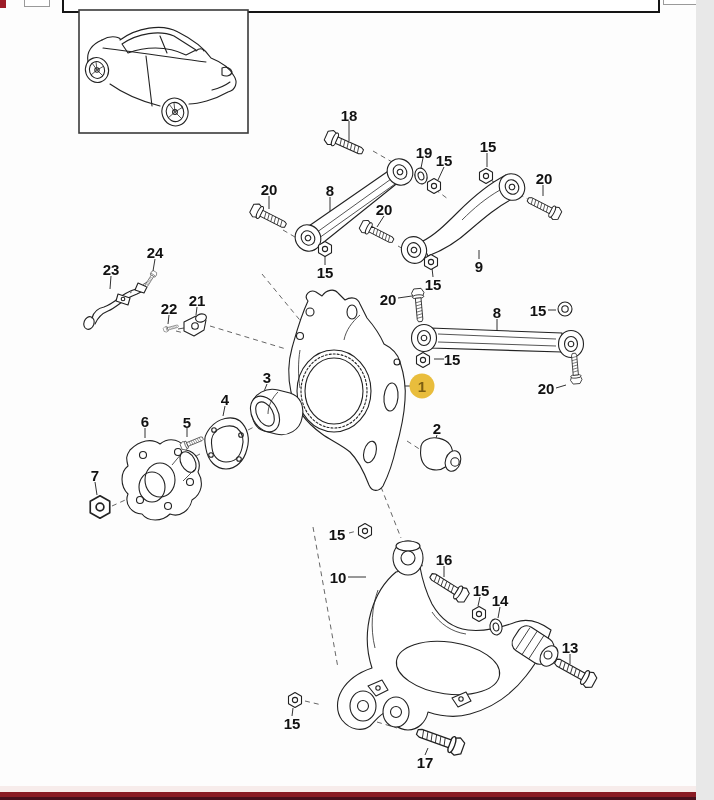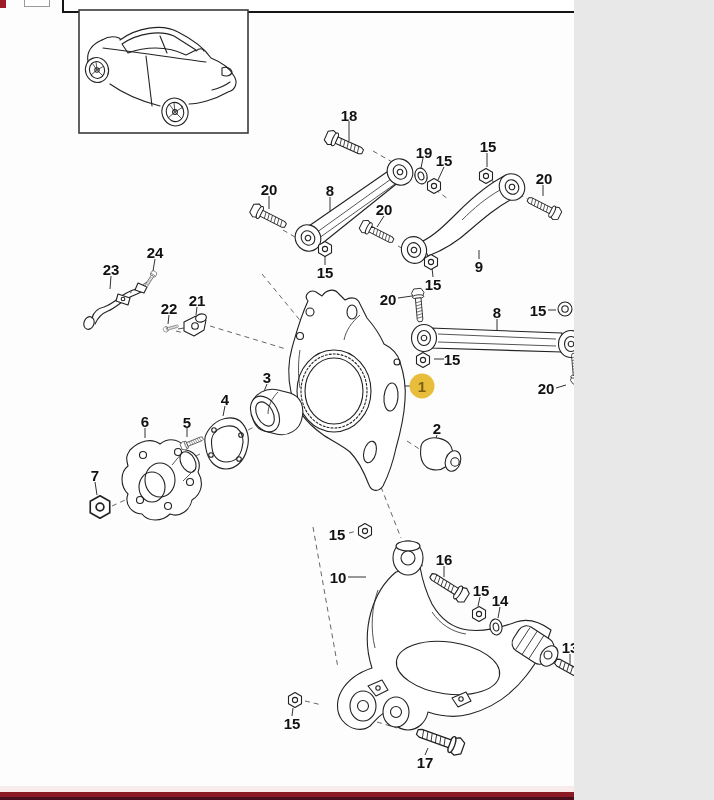--- a/index.html
+++ b/index.html
@@ -1,16 +1,16 @@
 <!DOCTYPE html>
 <html><head>
 <meta charset="utf-8">
 <style>
   html,body{margin:0;padding:0;background:#e8e8e8;}
-  .screen{position:relative;width:574px;height:800px;background:#fdfdfd;overflow:hidden;
+  .screen{position:relative;width:696px;height:800px;background:#fdfdfd;overflow:hidden;
           font-family:"Liberation Sans",sans-serif;}
   
   .accent-bar{position:absolute;background:#9d1c28;}
   .accent-left{left:0;top:0;width:6px;height:8px;}
   .accent-right{left:707px;top:0;width:7px;height:9px;}
   .mini-box{position:absolute;background:#fff;border:1px solid #9a9a9a;border-top:none;}
   .mini-box1{left:24px;top:0;width:24px;height:6px;}
   .mini-box2{left:663px;top:0;width:33px;height:4px;}
   .toolbar-frag{position:absolute;left:62px;top:0;width:594px;height:11px;background:#fff;
                 border:2px solid #151515;border-top:none;}

